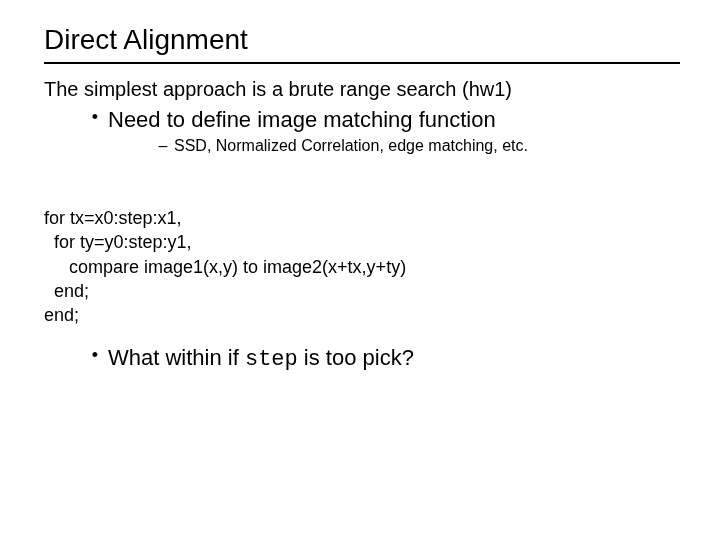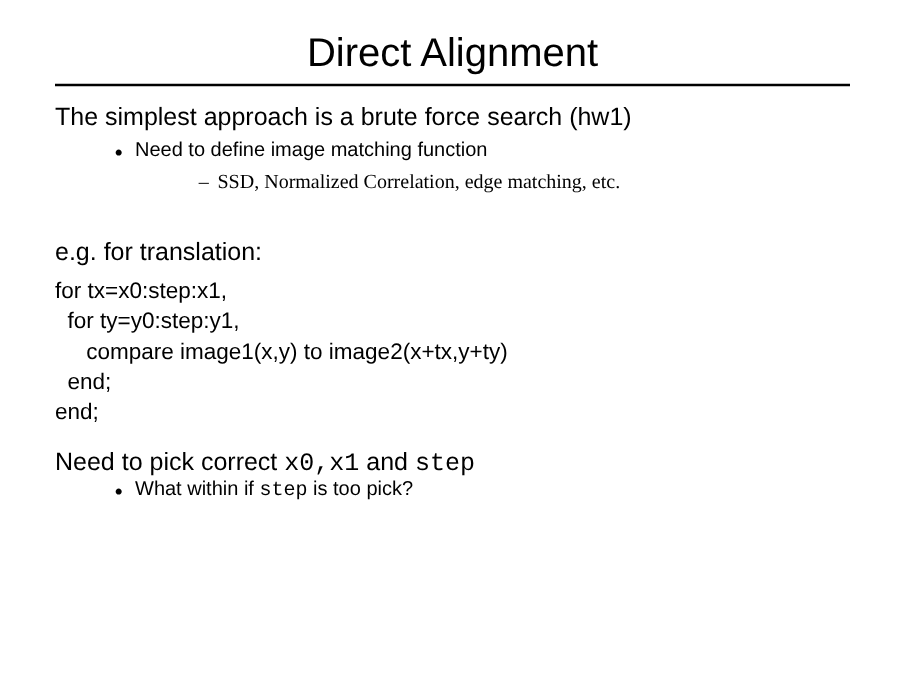--- a/index.html
+++ b/index.html
@@ -1,68 +1,64 @@
 <!DOCTYPE html>
 <html><head>
 <meta charset="utf-8">
 <style>
   * { margin: 0; padding: 0; box-sizing: border-box; }
   html, body { width: 720px; height: 540px; background: #fff; font-family: Arial, Helvetica, sans-serif; color: #000; }
   .slide { padding: 24px 40px 24px 44px; }
-  .title { font-size: 32px; font-weight: 400; margin-bottom: 6px; text-align: center; }
+  .title { font-size: 28px; font-weight: 400; margin-bottom: 6px; }
   .rule { border: none; border-top: 2px solid #000; margin-bottom: 14px; }
   .body-line { font-size: 20px; margin-bottom: 6px; }
   .bullets-l1 { list-style: none; margin-left: 38px; }
-  .bullets-l1 > li { font-size: 16px; display: flex; margin-bottom: 4px; }
+  .bullets-l1 > li { font-size: 22px; display: flex; margin-bottom: 4px; }
   .bullets-l1 > li::before { content: "•"; width: 26px; display: inline-block; flex-shrink: 0; text-align: center; font-size: 18px; }
-  .bullets-l2 { list-style: none; margin-left: 108px; margin-bottom: 8px; font-family: Liberation Serif, serif; }
+  .bullets-l2 { list-style: none; margin-left: 108px; margin-bottom: 23px; }
   .bullets-l2 > li { font-size: 16px; display: flex; margin-bottom: 4px; }
   .bullets-l2 > li::before { content: "–"; width: 22px; display: inline-block; flex-shrink: 0; text-align: center; }
   .spacer { height: 28px; }
   .spacer-sm { height: 18px; }
   .code-block { font-family: Liberation Sans, sans-serif; font-size: 18px; line-height: 1.35; white-space: pre; margin-left: 0; }
   .mixed-line { font-size: 20px; }
   .mixed-line .mono { font-family: "Courier New", Courier, monospace; }
   .sub-bullet-mono .mono { font-family: "Courier New", Courier, monospace; }
 </style>
 </head>
 <body>
 
 <div class="slide">
   <h1 class="title">Direct Alignment</h1>
   <hr class="rule">
 
-  <p class="body-line">The simplest approach is a brute force search (hw1)</p>
+  <p class="body-line">The simplest approach is a brute range search (hw1)</p>
 
   <ul class="bullets-l1">
     <li>
         <span>Need to define image matching function</span>
       </li>
   </ul>
   <ul class="bullets-l2">
     <li>
         <span>SSD, Normalized Correlation, edge matching, etc.</span>
       </li>
   </ul>
 
   <div class="spacer"></div>
 
-  <p class="body-line">e.g. for translation:</p>
 
   <div class="code-block">for tx=x0:step:x1,
   for ty=y0:step:y1,
      compare image1(x,y) to image2(x+tx,y+ty)
   end;
 end;</div>
 
   <div class="spacer-sm"></div>
 
-  <p class="mixed-line">
-    <span>Need to pick correct </span><span class="mono">x0,x1</span><span> and </span><span class="mono">step</span>
-  </p>
 
   <ul class="bullets-l1">
     <li class="sub-bullet-mono">
       <span>
         <span>What within if </span><span class="mono">step</span><span> is too pick?</span>
       </span>
     </li>
   </ul>
 </div>
 

